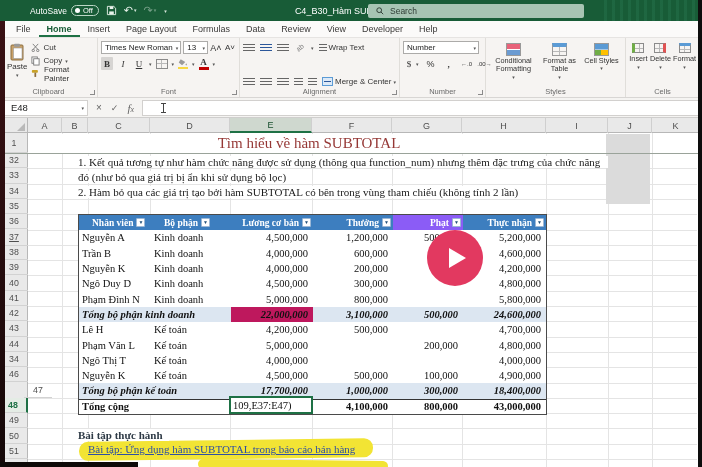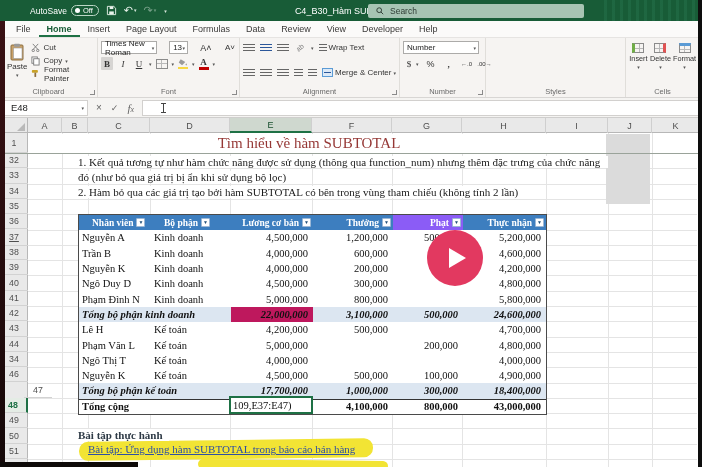--- a/index.html
+++ b/index.html
@@ -228,21 +228,21 @@
               </svg>
             <span>Format Painter</span>
           </div>
         </div>
       </div>
       <div class="glabel">Clipboard</div>
       <div class="launcher"></div>
     </div>
 
     <div class="rgroup" style="width:142px">
-      <div style="display:flex;gap:12px;margin-bottom:3px">
+      <div style="display:flex;gap:2px;margin-bottom:3px">
         <div class="combo" style="width:86px">
             <span>Times New Roman</span>
             <span class="caret">▾</span>
           </div>
         <div class="combo" style="width:26px">
             <span>13</span>
             <span class="caret">▾</span>
           </div>
         <span class="fbtn" style="font-size:9px">A˄</span>
         <span class="fbtn" style="font-size:8px">A˅</span>
@@ -277,21 +277,21 @@
         <span class="ibars"></span>
         <span class="ibars" style="background:repeating-linear-gradient(to bottom,#2b579a 0,#2b579a 1px,transparent 1px,transparent 3px)"></span>
         <span class="ibars"></span>
         <span class="fbtn" style="font-size:7px;transform:rotate(-40deg);color:#777">ab</span>
           <span class="caret">▾</span>
         <span class="smallrow" style="gap:2px">
             <span class="ibars" style="width:8px"></span>
             <span>Wrap Text</span>
           </span>
       </div>
-      <div style="display:flex;gap:5px;align-items:center;height:13px;margin-top:12px">
+      <div style="display:flex;gap:5px;align-items:center;height:13px;margin-top:21px">
         <span class="ibars"></span>
         <span class="ibars"></span>
         <span class="ibars sel"></span>
         <span class="ibars" style="width:9px"></span>
         <span class="ibars" style="width:9px"></span>
         <span class="smallrow" style="gap:2px">
           <svg width="11" height="9" viewBox="0 0 11 9">
               <rect x="0.5" y="0.5" width="10" height="8" fill="#dce9f7" stroke="#5b9bd5"></rect>
               <line x1="2" y1="4.5" x2="9" y2="4.5" stroke="#2b579a"></line>
             </svg>
@@ -314,20 +314,37 @@
         <span class="fbtn">%</span>
         <span class="fbtn serif" style="font-weight:bold">,</span>
         <span class="fbtn" style="font-size:6px">←.0</span>
         <span class="fbtn" style="font-size:6px">.00→</span>
       </div>
       <div class="glabel">Number</div>
       <div class="launcher"></div>
     </div>
 
     <div class="rgroup" style="width:140px">
+      <div style="display:flex;justify-content:center">
+        <div class="stylebtn">
+          <span class="ic14" style="background:linear-gradient(to bottom,#e8637a 0 45%,#fff 45% 55%,#6b9bd2 55%)"></span>
+          <span>Conditional Formatting</span>
+            <span class="caret">▾</span>
+        </div>
+        <div class="stylebtn" style="width:44px">
+          <span class="ic14 mgrid" style="border-top:4px solid #5b9bd5"></span>
+          <span>Format as Table</span>
+            <span class="caret">▾</span>
+        </div>
+        <div class="stylebtn" style="width:40px">
+          <span class="ic14" style="background:linear-gradient(90deg,#70ad47 0 50%,#ffc000 50%),linear-gradient(#5b9bd5,#5b9bd5);background-size:100% 50%,100% 50%;background-position:0 100%,0 0;background-repeat:no-repeat"></span>
+          <span>Cell Styles</span>
+            <span class="caret">▾</span>
+        </div>
+      </div>
       <div class="glabel">Styles</div>
     </div>
 
     <div class="rgroup" style="width:74px;border-right:1px solid #d0cecb">
       <div style="display:flex;justify-content:center;gap:2px">
         <div class="cellbtn">
           <span class="mgrid" style="border-left:3px solid #70ad47"></span>
           <span>Insert</span>
             <span class="caret">▾</span>
         </div>

